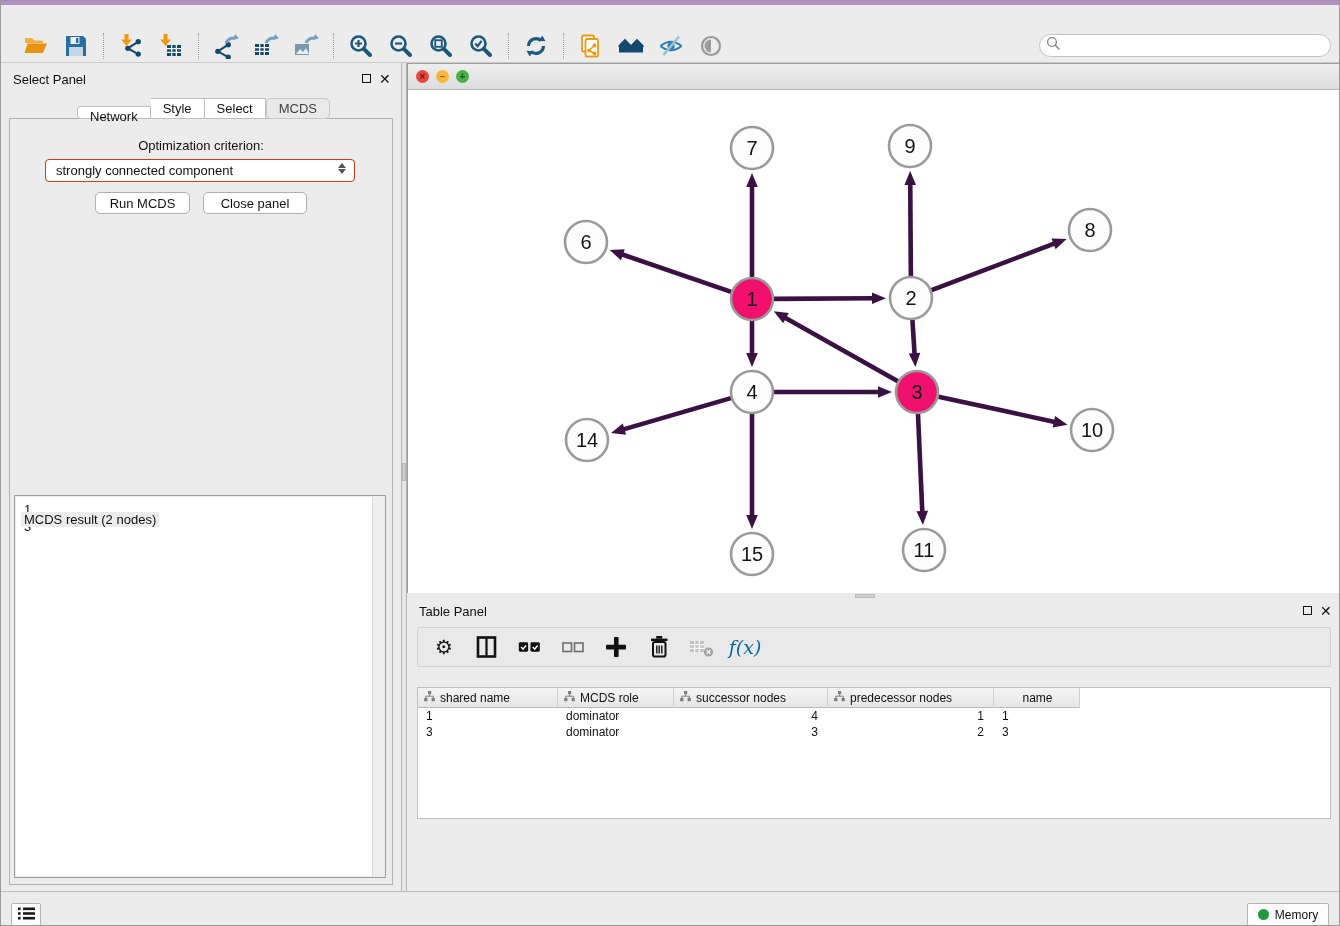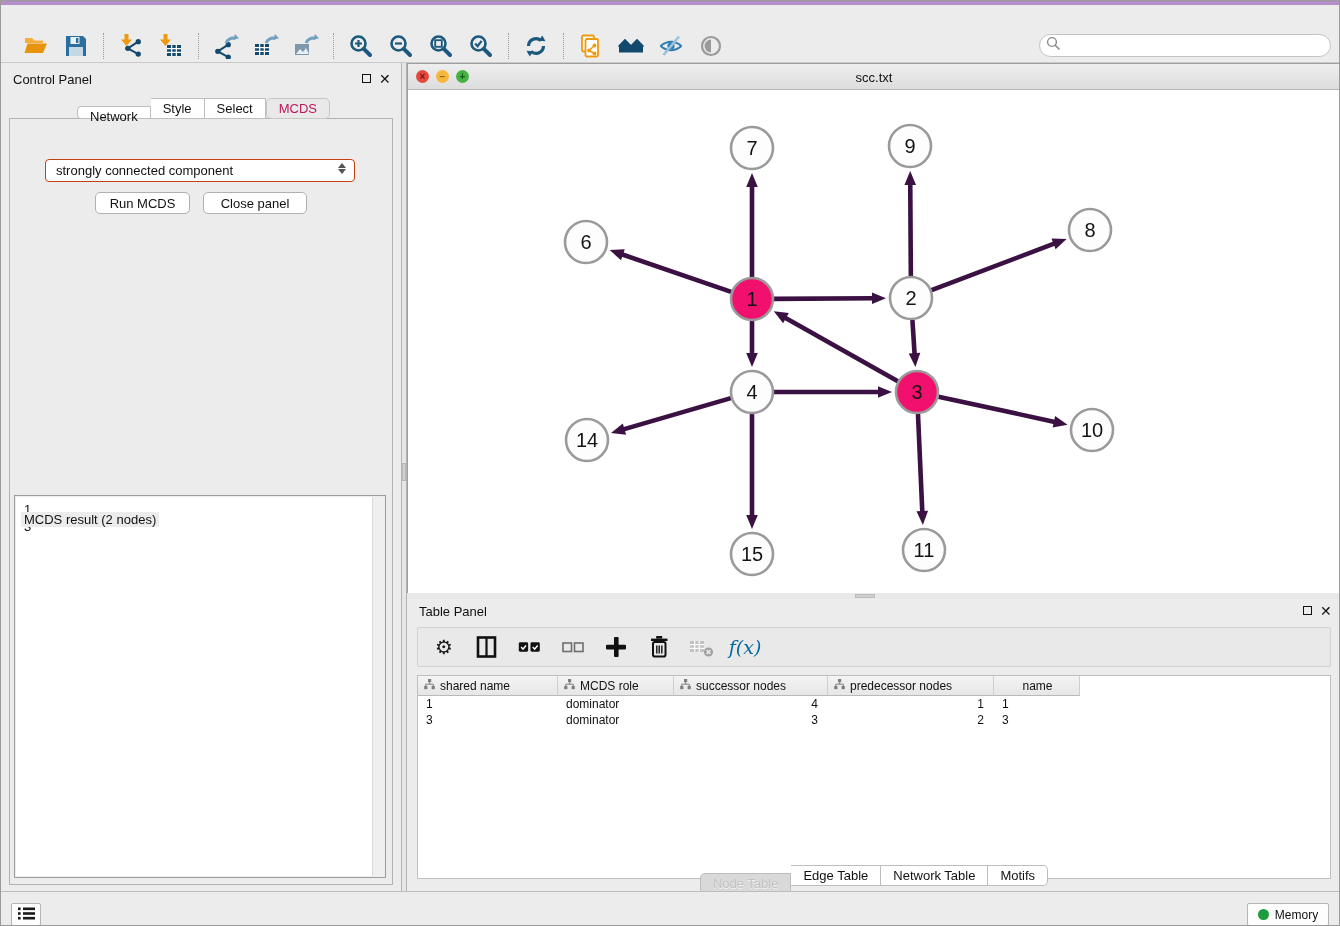--- a/index.html
+++ b/index.html
@@ -21,21 +21,21 @@
   .search-wrap input { border:none; outline:none; background:transparent; font-size:12px; width:250px; color:#333; }
 
   
   .cp-title { position:absolute; left:12px; top:71px; font-size:13px; color:#111; }
   .panel-float { position:absolute; width:9px; height:9px; border:1.6px solid #111; }
   .panel-close { position:absolute; font-size:14px; font-weight:bold; color:#111; line-height:12px; }
   .cp-body { position:absolute; left:8px; top:117px; width:384px; height:767px; border:1px solid #b2b2b2; background:#ececec; }
   .tabstrip { position:absolute; display:flex; height:21px; }
   .tab { font-size:13px; color:#111; background:#fff; border:1px solid #bdbdbd; border-left:none; padding:2px 12px 0; text-align:center; }
   .tab:first-child { border-left:1px solid #bdbdbd; border-radius:4px 0 0 4px;margin-top:8px; }
-  .tab.active-dim { background:#e9e9e9; color:#be185d; border-radius:5px; border:1px solid #c6c6c6; }
+  .tab.active-dim { background:#e9e9e9; color:#404040; border-radius:5px; border:1px solid #c6c6c6; }
   .opt-label { position:absolute; left:8px; top:137px; width:384px; text-align:center; font-size:13px; color:#111; }
   .cp-select { position:absolute; left:44px; top:158px; width:310px; height:23px; background:#fff; border:1px solid #c2410c; border-radius:4px; font-size:13px; color:#111; display:flex; align-items:center; padding-left:10px; }
   .spin { position:absolute; right:8px; top:3px; display:flex; flex-direction:column; gap:1px; }
   .spin i { width:0; height:0; border-left:4px solid transparent; border-right:4px solid transparent; }
   .spin .up { border-bottom:5px solid #555; }
   .spin .dn { border-top:5px solid #555; }
   .cp-btn { position:absolute; height:22px; background:#fff; border:1px solid #b0b0b0; border-radius:5px; font-size:13px; color:#111; display:flex; align-items:center; justify-content:center; }
   .groupbox { position:absolute; left:13px; top:494px; width:372px; height:383px; border:1px solid #9e9e9e; }
   .groupbox .legend { position:absolute; left:6px; top:-8px; background:#ececec; padding:0 3px; font-size:13px; color:#111;margin-top:24px; }
   .groupbox .inner { position:absolute; left:1px; top:1px; right:1px; bottom:1px; background:#fff; }
@@ -53,21 +53,21 @@
   .net-titlebar { position:absolute; left:0; top:0; right:0; height:26px; background:linear-gradient(#eeeeee,#dddddd); border-bottom:1px solid #b5b5b5; }
   .net-title { position:absolute; left:0; right:0; top:6px; text-align:center; font-size:13px; color:#111; }
   .traffic { position:absolute; top:6px; width:13px; height:13px; border-radius:50%; display:flex; align-items:center; justify-content:center; font-size:10px; font-weight:bold; }
   .net-canvas { position:absolute; left:0; top:26px; width:932px; height:503px; background:#fff; }
 
   
   .tp { position:absolute; left:406px; top:598px; width:934px; height:292px; background:#ececec; }
   .tp-title { position:absolute; left:12px; top:5px; font-size:13px; color:#111; }
   .tp-toolbar { position:absolute; left:10px; top:28px; width:914px; height:40px; background:#e9e9e9; border:1px solid #d2d2d2; border-radius:2px; display:flex; align-items:center; gap:15px; padding-left:12px; }
   .tp-icon { width:28px; height:26px; display:flex; align-items:center; justify-content:center; }
-  .tbl { position:absolute; left:10px; top:76px; width:914px; height:204px; background:#fff; border:1px solid #bfbfbf; overflow:hidden; }
+  .tbl { position:absolute; left:10px; top:88px; width:914px; height:132px; background:#fff; border:1px solid #bfbfbf; overflow:hidden; }
   .tbl-header { display:flex; height:20px; }
   .th { background:linear-gradient(#f4f4f4,#e6e6e6); border-right:1px solid #cfcfcf; border-bottom:1px solid #b9b9b9; font-size:12px; color:#111; display:flex; align-items:center; padding:0 4px 0 6px; gap:5px; overflow:hidden; }
   .th.center { justify-content:center; }
   .tbl-row { display:flex; height:16px; }
   .td { font-size:12px; color:#111; padding:1px 10px 0 8px; overflow:hidden; }
   .td.right { text-align:right; }
   .tp-tabs { position:absolute; left:0; right:0; top:266px; display:flex; justify-content:center; }
   .tp-tabs .tab { height:21px; }
   .tp-tabs .tab.first { border-radius:5px 0 0 5px; }
   .tp-tabs .tab.last { border-radius:0 5px 5px 0; }
@@ -250,32 +250,33 @@
       <span>
         <svg width="15" height="15" viewBox="0 0 15 15">
             <circle cx="6" cy="6" r="4.4" fill="none" stroke="#8a8a8a" stroke-width="1.4"></circle>
             <line x1="9.2" y1="9.2" x2="13" y2="13" stroke="#8a8a8a" stroke-width="1.6" stroke-linecap="round"></line>
           </svg>
       </span>
       <input placeholder="" style="">
     </div>
   </div>
 
-  <div class="cp-title">Control Panel</div>
+  <div class="cp-title">Select Panel</div>
   <span class="panel-float" style="left:361px; top:73px"></span>
   <span class="panel-close" style="left:378px; top:72px">✕</span>
 
   <div class="cp-body"></div>
   <div class="tabstrip" id="cp-tabs" style="left:76px; top:97px; position:absolute;">
       <div class="tab">Network</div>
       <div class="tab">Style</div>
       <div class="tab">Select</div>
       <div class="tab active-dim">MCDS</div>
     </div>
 
+  <div class="opt-label">Optimization criterion:</div>
 
   <div class="cp-select">
     <span>strongly connected component</span>
     <span class="spin">
         <i class="up"></i>
         <i class="dn"></i>
       </span>
   </div>
 
   <div class="cp-btn" style="left:94px; top:191px; width:95px;">
@@ -296,21 +297,20 @@
 
   <div class="v-split">
       <div class="handle"></div>
     </div>
 
   <div class="net-win">
     <div class="net-titlebar">
       <span class="traffic" style="left:8px; background:#e3493f; color:#7a1410;">×</span>
       <span class="traffic" style="left:28px; background:#f6b73c; color:#8a6414;">−</span>
       <span class="traffic" style="left:48px; background:#44b344; color:#1c5c1c;">+</span>
-      <div class="net-title">scc.txt</div>
     </div>
     <div class="net-canvas">
       <svg id="graph-svg" width="932" height="503" viewBox="0 0 932 503">
           <g>
             <line x1="344" y1="187" x2="344" y2="95" stroke="#3a1142" stroke-width="4.6"></line>
             <polygon points="344,83 349.8,97 338.2,97" fill="#3a1142"></polygon>
           </g>
           <g>
             <line x1="323.1924875913935" y1="201.85525176330984" x2="212.9944526872018" y2="164.01616748897894" stroke="#3a1142" stroke-width="4.6"></line>
             <polygon points="201.64490046432553,160.11903208714793 216.76966016856616,159.18007314822722 213.00242928012952,170.1513069636743" fill="#3a1142"></polygon>
@@ -537,26 +537,20 @@
           <div class="tbl-row">
             <div class="td" style="width: 140px;">3</div>
             <div class="td" style="width: 116px;">dominator</div>
             <div class="td right" style="width: 154px;">3</div>
             <div class="td right" style="width: 166px;">2</div>
             <div class="td" style="width: 86px;">3</div>
           </div>
         </div>
     </div>
 
-    <div class="tp-tabs" id="tp-tabs">
-        <div class="tab selected-dim first">Node Table</div>
-        <div class="tab">Edge Table</div>
-        <div class="tab">Network Table</div>
-        <div class="tab last">Motifs</div>
-      </div>
   </div>
 
   <div class="statusbar">
     <div class="sb-btn" style="left:10px; width:30px;">
       <span>
         <svg width="17" height="13" viewBox="0 0 17 13" fill="#1a1a1a">
             <rect x="0" y="0.5" width="2.6" height="2.6"></rect>
             <rect x="5" y="0.5" width="12" height="2.6"></rect>
             <rect x="0" y="5.2" width="2.6" height="2.6"></rect>
             <rect x="5" y="5.2" width="12" height="2.6"></rect>

